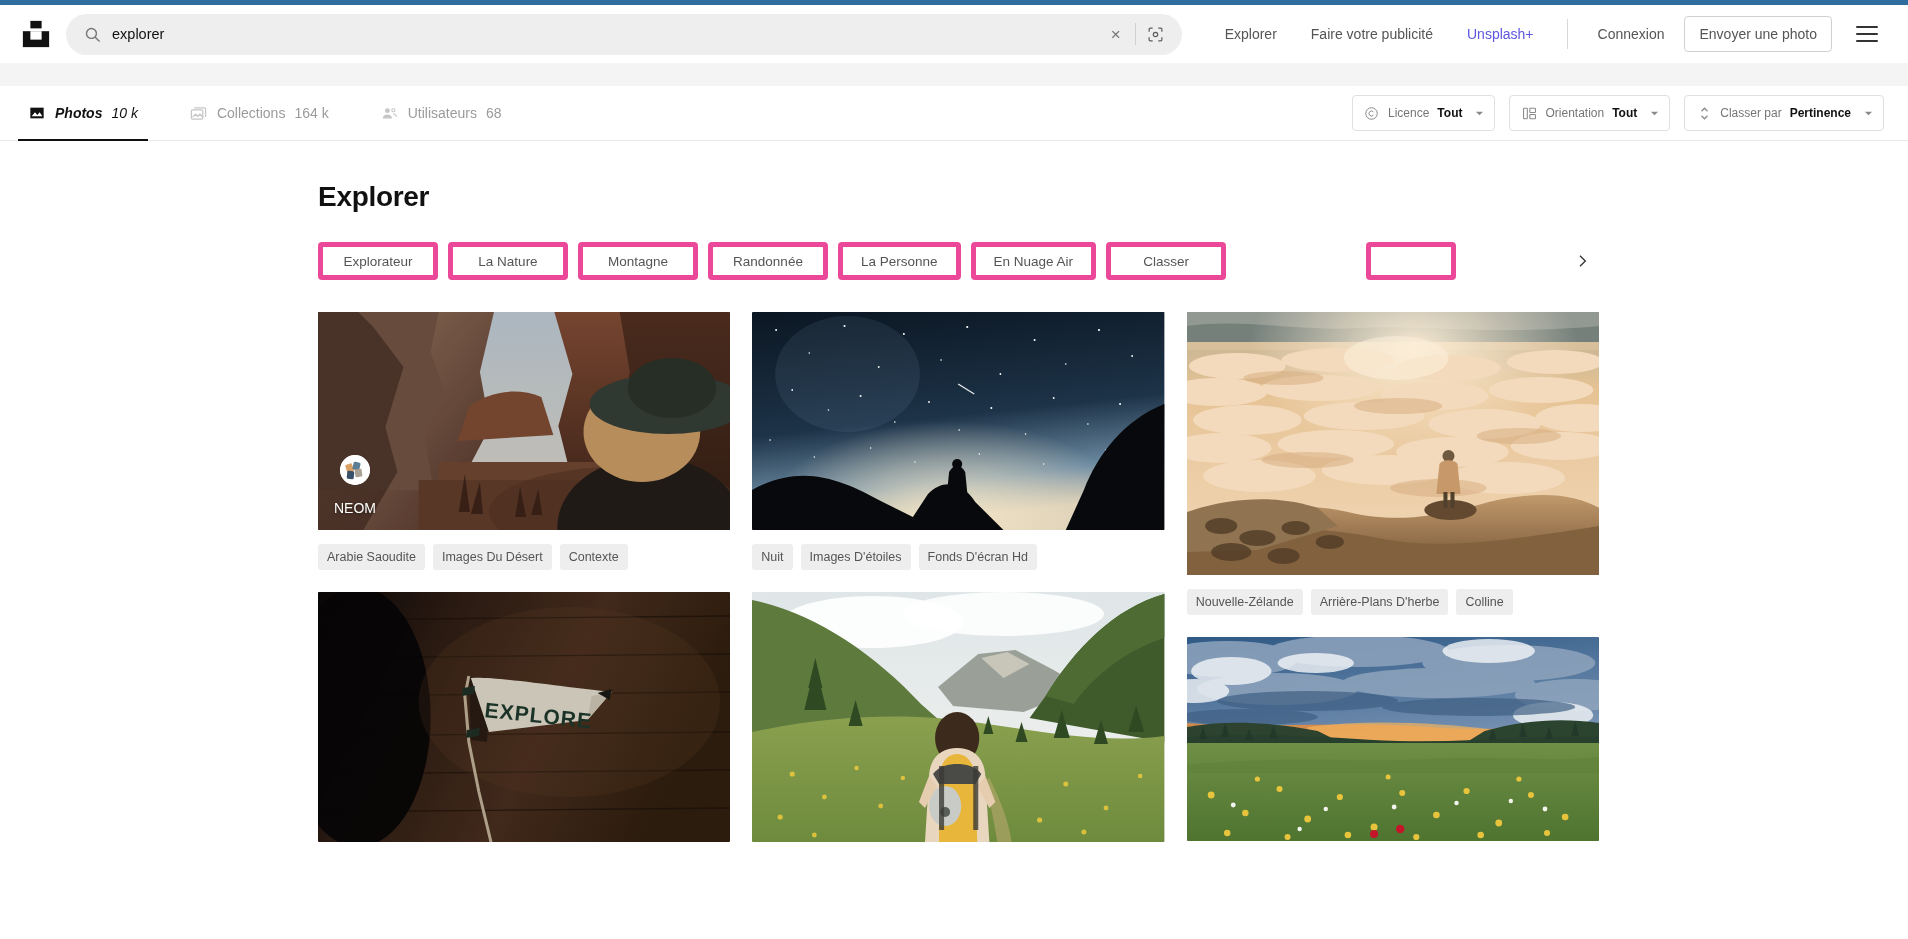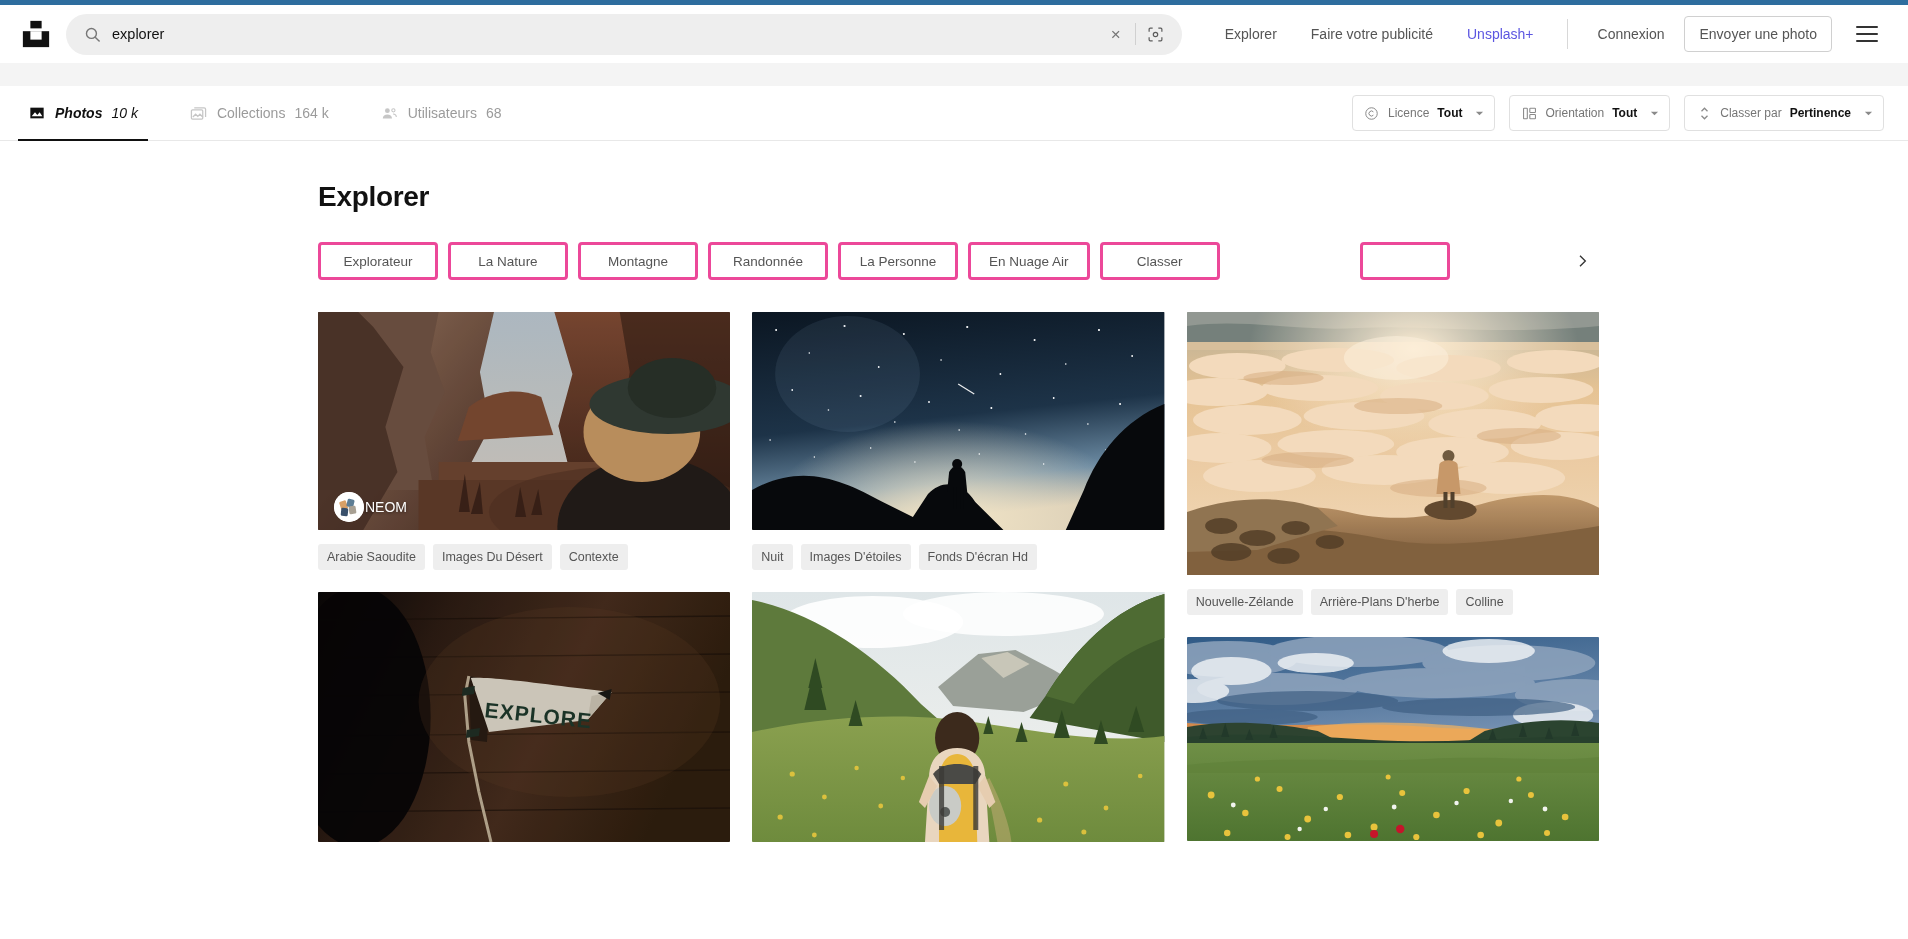--- a/index.html
+++ b/index.html
@@ -193,21 +193,21 @@
   .chips {
     display: flex;
     gap: 10px;
     height: 38px;
     overflow: hidden;
   }
   .chip {
     height: 38px;
     min-width: 120px;
     padding: 8px 18px;
-    border: 3px solid #ec4899;
+    border: 5px solid #ec4899;
     border-radius: 4px;
     background: #fff;
     color: #555;
     font-size: 13.5px;
     display: flex; align-items: center; justify-content: center;
     cursor: pointer;
     white-space: nowrap;
     flex: 0 0 auto;
     font-family: "Liberation Sans", sans-serif;
   }
@@ -235,22 +235,22 @@
     position: relative;
     width: 100%;
     border-radius: 1px;
     overflow: hidden;
     background: #eee;
   }
   .photo svg { display:block; width:100%; height:100%; }
 
   .attrib {
     position: absolute;
-    left: 16px; bottom: 8px;
-    display: flex; align-items: center; gap: 1px;
+    left: 16px; bottom: 14px;
+    display: flex; align-items: center; gap: 15px; flex-direction: column;
   }
   .avatar {
     width: 30px; height: 30px; border-radius: 50%;
     overflow: hidden; background: #fff;
     display:flex;align-items:center;justify-content:center;
     flex: 0 0 auto;
   }
   .attrib-name {
     color: #fff;
     font-size: 14px;

